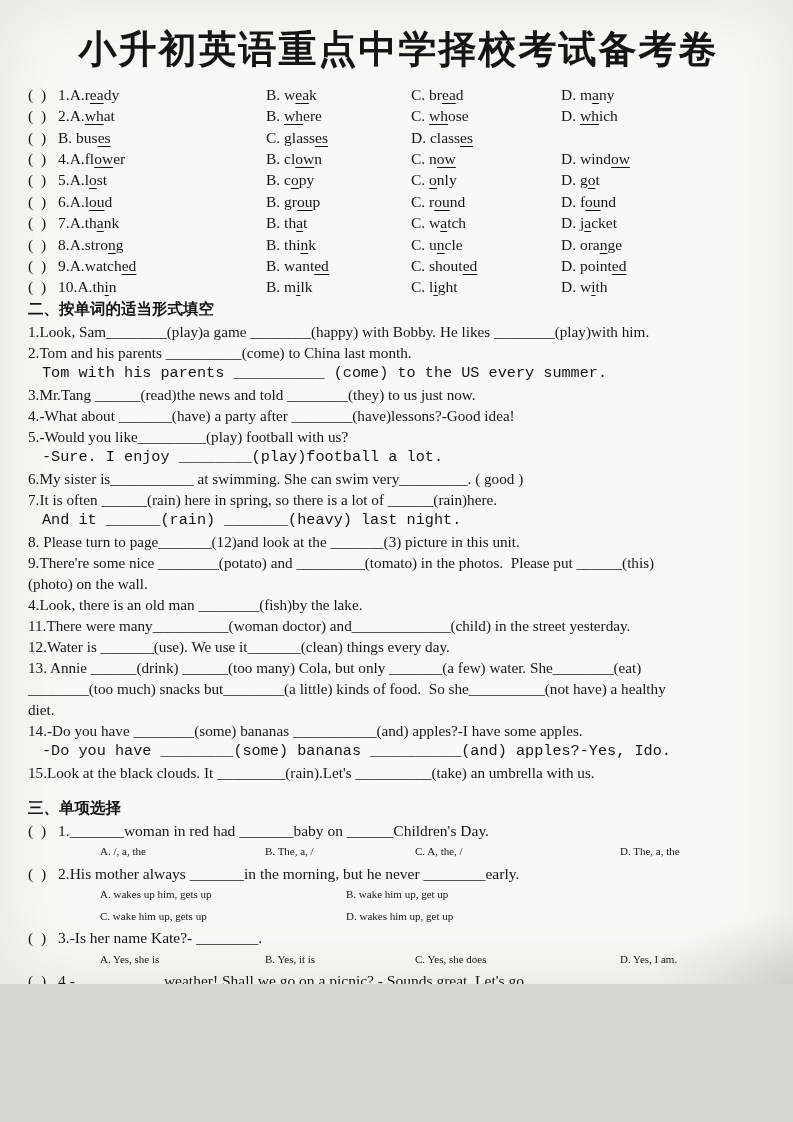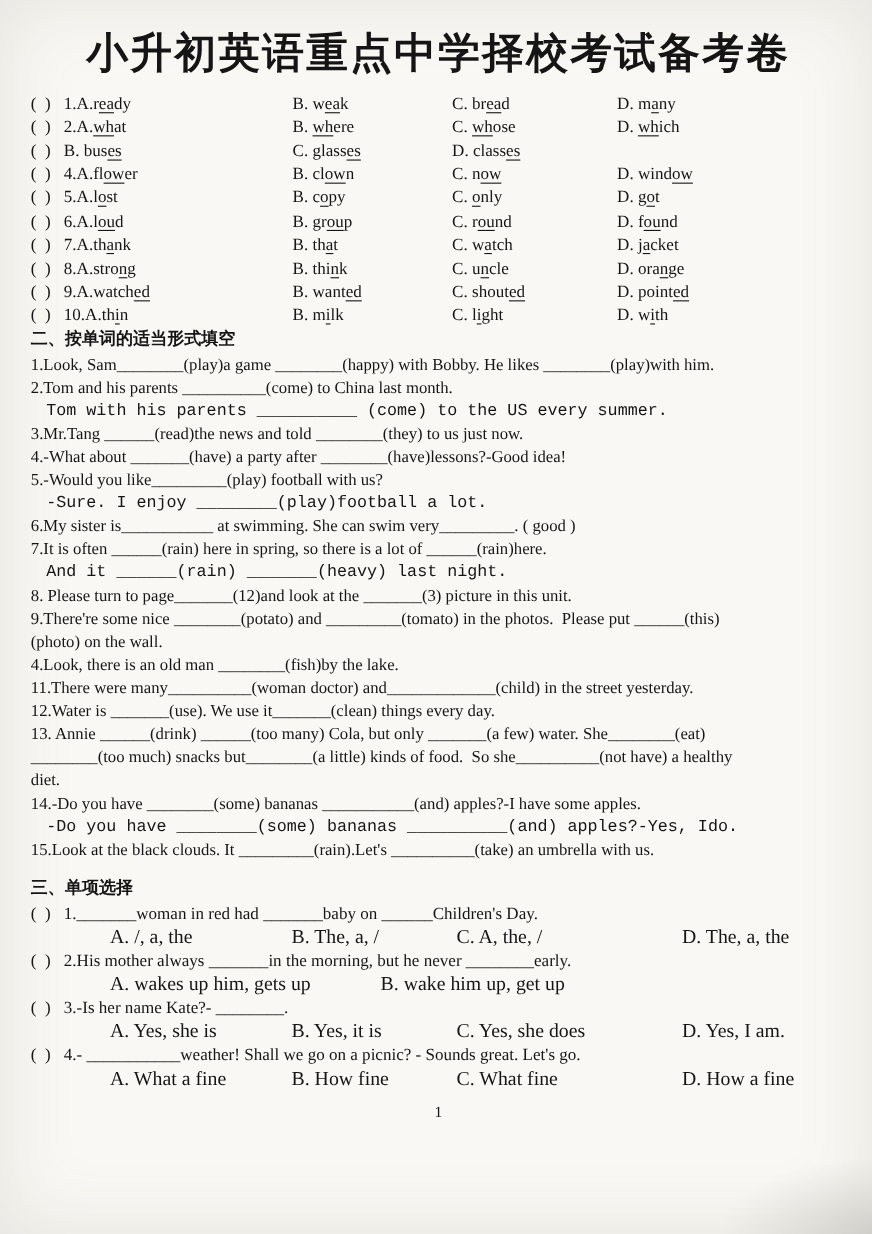--- a/index.html
+++ b/index.html
@@ -3,21 +3,21 @@
 <meta charset="utf-8">
 <style>
   * { box-sizing: border-box; }
   html, body { margin: 0; padding: 0; }
   body {
     background: #d8d5d0;
     font-family: "Liberation Serif", "DejaVu Serif", serif;
   }
   .page {
     width: 793px;
-    height: 1122px;
+    height: 984px;
     margin: 0 auto;
     background: #f9f8f4;
     box-shadow: inset 0 0 70px rgba(110,105,95,.14);
     padding: 16px 24px 0 28px;
     position: relative;
     color: #151515;
     overflow: hidden;
   }
   .title {
     font-family: "Liberation Sans", "DejaVu Sans", sans-serif;
@@ -61,21 +61,21 @@
 
   
   .s3-stem {
     display: flex;
     font-size: 15.5px;
     line-height: 21.5px;
     white-space: pre-wrap;
   }
   .s3-opts {
     display: flex;
-    font-size: 18px;
+    font-size: 11px;
     line-height: 21.5px;
     padding-left: 72px;
     white-space: pre-wrap;
   }
   .cols-4 .s3-opt:nth-child(1) { width: 165px; flex: none; }
   .cols-4 .s3-opt:nth-child(2) { width: 150px; flex: none; }
   .cols-4 .s3-opt:nth-child(3) { width: 205px; flex: none; }
   .cols-2 .s3-opt:nth-child(1) { width: 246px; flex: none; }
 
   .page-number {
@@ -140,20 +140,21 @@
       </div>
   </div>
 
   <div class="section sec3">
     <div class="sec-heading">三、单项选择</div>
     <div>
         <div class="s3-stem"><span class="paren">(  )</span><span class="stem-text">1._______woman in red had _______baby on ______Children's Day.</span></div>
         <div class="s3-opts cols-4"><span class="s3-opt">A. /, a, the</span><span class="s3-opt">B. The, a, /</span><span class="s3-opt">C. A, the, /</span><span class="s3-opt">D. The, a, the</span></div>
         <div class="s3-stem"><span class="paren">(  )</span><span class="stem-text">2.His mother always _______in the morning, but he never ________early.</span></div>
         <div class="s3-opts cols-2"><span class="s3-opt">A. wakes up him, gets up</span><span class="s3-opt">B. wake him up, get up</span></div>
+        <div class="s3-opts cols-2"><span class="s3-opt">C. wake him up, gets up</span><span class="s3-opt">D. wakes him up, get up</span></div>
         <div class="s3-stem"><span class="paren">(  )</span><span class="stem-text">3.-Is her name Kate?- ________.</span></div>
         <div class="s3-opts cols-4"><span class="s3-opt">A. Yes, she is</span><span class="s3-opt">B. Yes, it is</span><span class="s3-opt">C. Yes, she does</span><span class="s3-opt">D. Yes, I am.</span></div>
         <div class="s3-stem"><span class="paren">(  )</span><span class="stem-text">4.- ___________weather! Shall we go on a picnic? - Sounds great. Let's go.</span></div>
         <div class="s3-opts cols-4"><span class="s3-opt">A. What a fine</span><span class="s3-opt">B. How fine</span><span class="s3-opt">C. What fine</span><span class="s3-opt">D. How a fine</span></div>
       </div>
   </div>
 
   <div class="page-number">1</div>
   <div class="corner-smudge"></div>
 </div>

